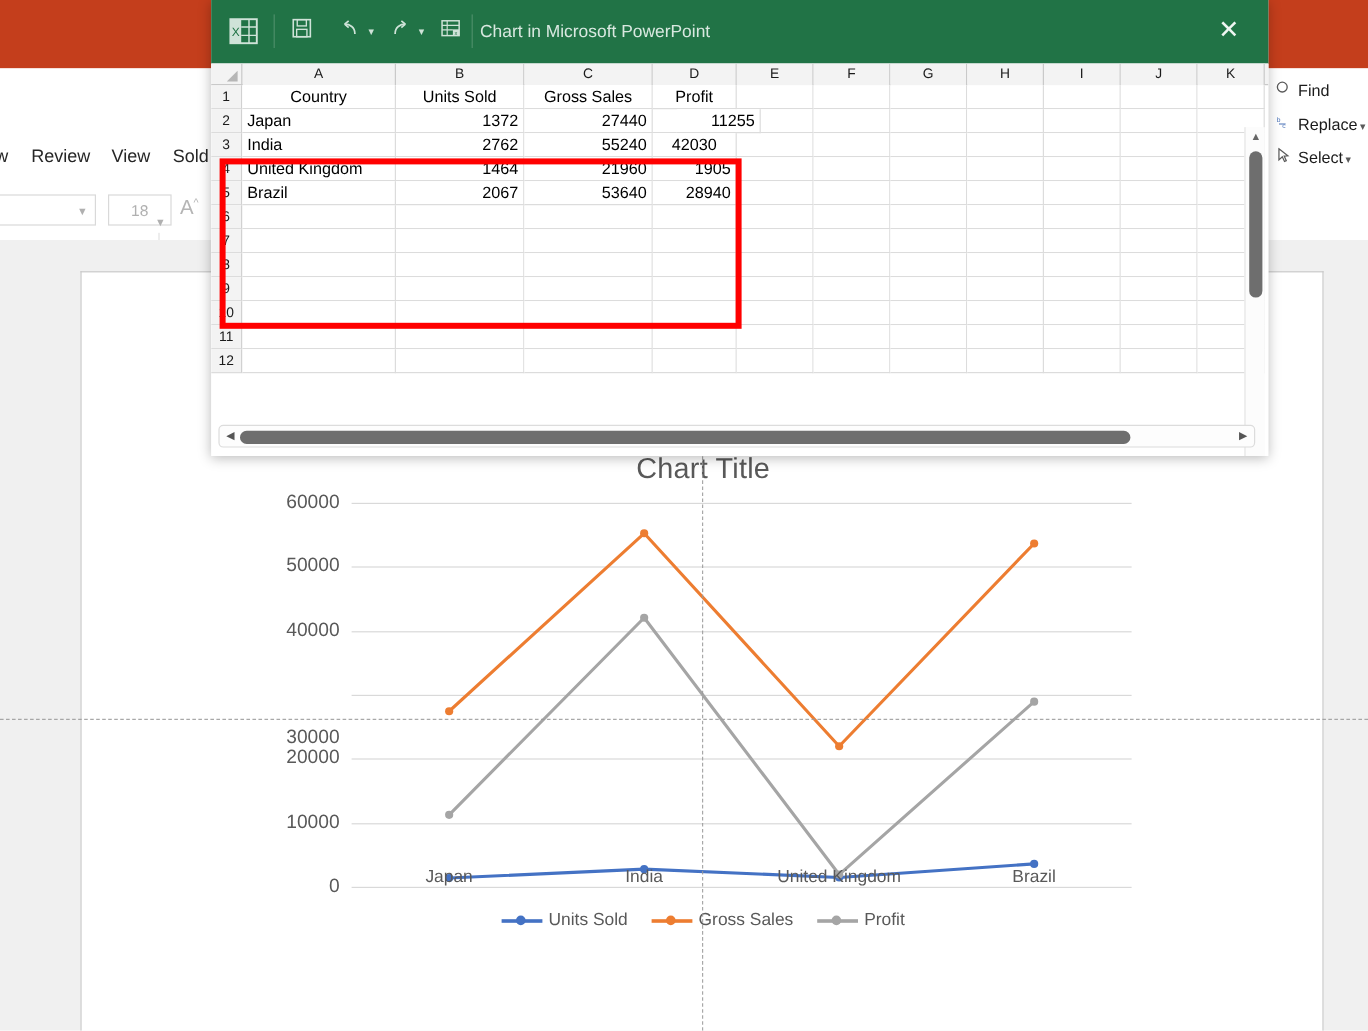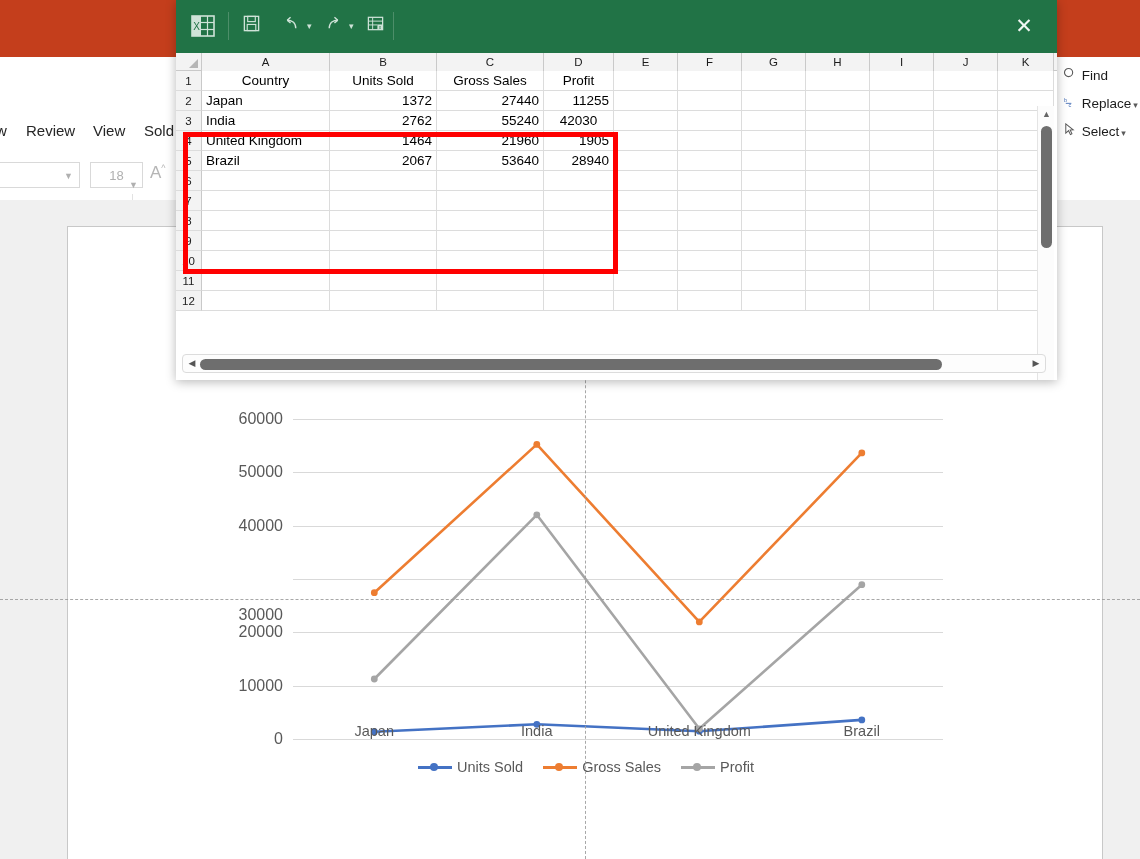--- a/index.html
+++ b/index.html
@@ -265,20 +265,21 @@
               <path d="M3 1 L3 11 L6 8.3 L8 12.5 L9.6 11.7 L7.7 7.6 L11 7.4 Z" fill="none" stroke="#5a5a5a" stroke-width="1.1"></path>
             </svg></span><span> Select</span><span class="edit-chev">▾</span></div>
       </div>
     <div class="editing-label" style="position:absolute;left:1055px;top:175px;width:85px;text-align:center;font-size:13px;color:#4a4a4a;">Editing</div>
   </div>
 
   <div class="canvas">
     <div class="slide">
 
       <div class="chart-wrap" style="left:163px;top:150px;">
+        <div class="chart-title">Chart Title</div>
         <div class="plot" id="plot">
             <div class="ytick-holder">
               <div class="ytick" style="top: 0px;">60000</div>
               <div class="ytick" style="top: 53.3333px;">50000</div>
               <div class="ytick" style="top: 106.667px;">40000</div>
               <div class="ytick" style="top: 152px; margin-top: 44px;">30000</div>
               <div class="ytick" style="top: 213.333px;">20000</div>
               <div class="ytick" style="top: 266.667px;">10000</div>
               <div class="ytick" style="top: 320px;">0</div>
             </div>
@@ -374,20 +375,21 @@
           <div class="qat" style="left: 184px; width: 30px;"><svg viewBox="0 0 20 20" width="19" height="19">
               <rect x="2.5" y="3.5" width="15" height="13" fill="none" stroke="#cfe3d8" stroke-width="1.3"></rect>
               <line x1="2.5" y1="7.5" x2="17.5" y2="7.5" stroke="#cfe3d8" stroke-width="1"></line>
               <line x1="2.5" y1="11.5" x2="12" y2="11.5" stroke="#cfe3d8" stroke-width="1"></line>
               <line x1="7" y1="3.5" x2="7" y2="16.5" stroke="#cfe3d8" stroke-width="1"></line>
               <rect x="12" y="11" width="5.5" height="5.5" fill="#cfe3d8"></rect>
               <text x="14.7" y="15.6" font-size="5" fill="#217346" text-anchor="middle" font-family="Liberation Sans, sans-serif">x</text>
             </svg></div>
         </div>
       <div class="xl-sep" style="left:217px"></div>
+      <div class="xl-caption">Chart in Microsoft PowerPoint</div>
       <div class="xl-close">✕</div>
     </div>
 
     <div class="xl-sheet">
       <div class="colhead-row" id="colheads">
           <div class="colhead" style="left: 26px; width: 128px;">A</div>
           <div class="colhead" style="left: 154px; width: 107px;">B</div>
           <div class="colhead" style="left: 261px; width: 107px;">C</div>
           <div class="colhead" style="left: 368px; width: 70px;">D</div>
           <div class="colhead" style="left: 438px; width: 64px;">E</div>
@@ -548,21 +550,21 @@
           <div class="cell" style="left: 694px; width: 64px; top: 238px;"></div>
           <div class="cell" style="left: 758px; width: 64px; top: 238px;"></div>
           <div class="cell" style="left: 822px; width: 56px; top: 238px;"></div>
           <div class="cell c" style="left: 26px; width: 128px; top: 18px;">Country</div>
           <div class="cell c" style="left: 154px; width: 107px; top: 18px;">Units Sold</div>
           <div class="cell c" style="left: 261px; width: 107px; top: 18px;">Gross Sales</div>
           <div class="cell c" style="left: 368px; width: 70px; top: 18px;">Profit</div>
           <div class="cell l" style="left: 26px; width: 128px; top: 38px;">Japan</div>
           <div class="cell r" style="left: 154px; width: 107px; top: 38px;">1372</div>
           <div class="cell r" style="left: 261px; width: 107px; top: 38px;">27440</div>
-          <div class="cell r" style="left: 368px; width: 70px; top: 38px;">11255</div>
+          <div class="cell r" style="left: 388px; width: 70px; top: 38px;">11255</div>
           <div class="cell l" style="left: 26px; width: 128px; top: 58px;">India</div>
           <div class="cell r" style="left: 154px; width: 107px; top: 58px;">2762</div>
           <div class="cell r" style="left: 261px; width: 107px; top: 58px;">55240</div>
           <div class="cell r" style="left: 368px; width: 70px; top: 58px; text-align: center;">42030</div>
           <div class="cell l" style="left: 26px; width: 128px; top: 78px;">United Kingdom</div>
           <div class="cell r" style="left: 154px; width: 107px; top: 78px;">1464</div>
           <div class="cell r" style="left: 261px; width: 107px; top: 78px;">21960</div>
           <div class="cell r" style="left: 368px; width: 70px; top: 78px;">1905</div>
           <div class="cell l" style="left: 26px; width: 128px; top: 98px;">Brazil</div>
           <div class="cell r" style="left: 154px; width: 107px; top: 98px;">2067</div>

